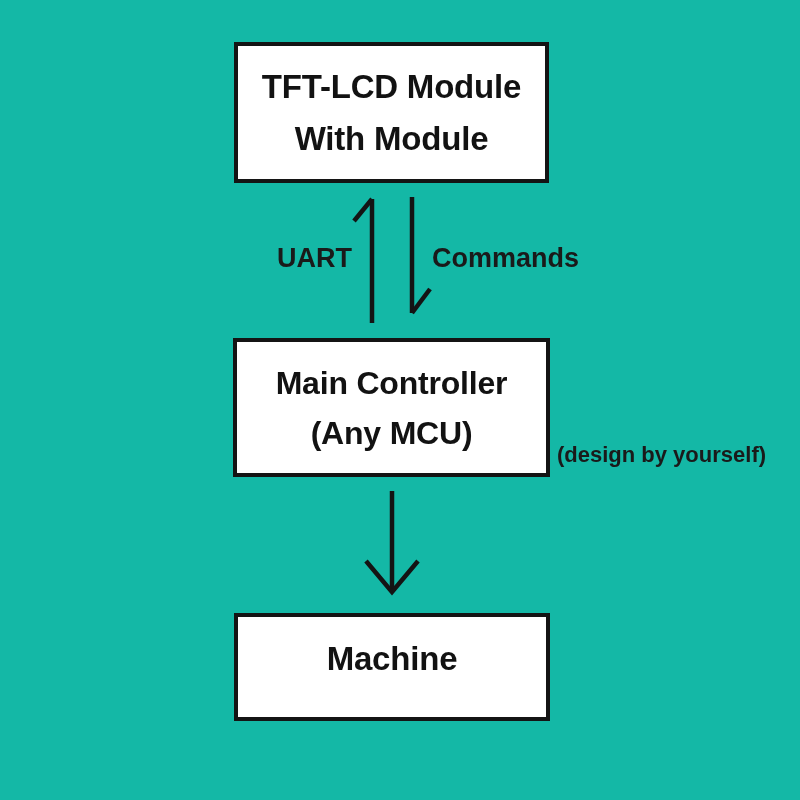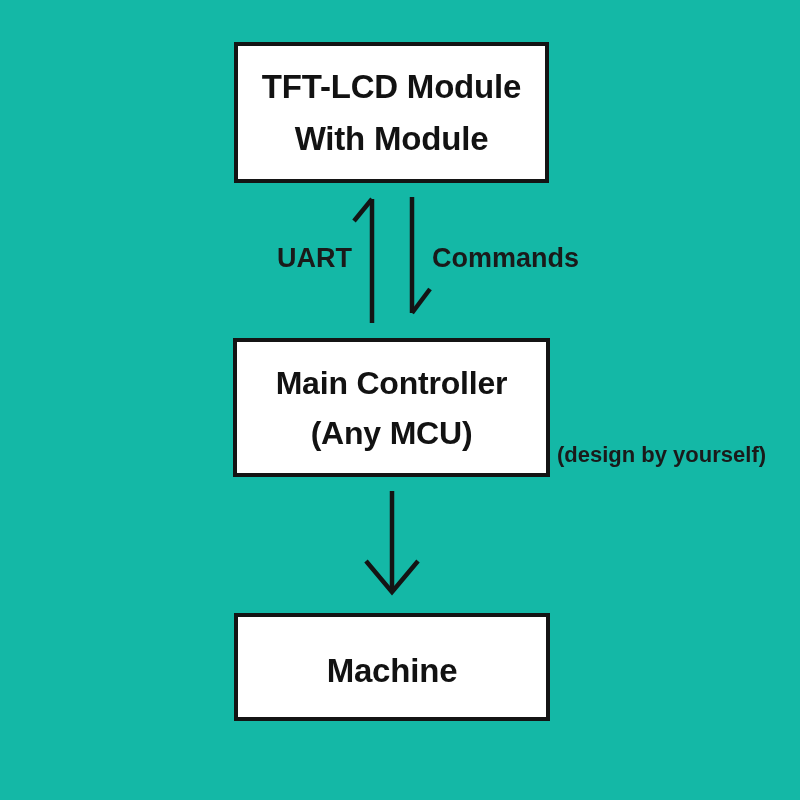--- a/index.html
+++ b/index.html
@@ -52,21 +52,21 @@
     font-size: 32px;
     line-height: 50px;
     text-align: center;
   }
   #box-machine {
     left: 234px;
     top: 613px;
     width: 316px;
     height: 108px;
     justify-content: flex-start;
-    padding-top: 32px;
+    padding-top: 20px;
   }
   #box-machine .node-line {
     font-size: 33px;
     line-height: 44px;
   }
   .edge-label {
     position: absolute;
     color: #1a1a1a;
     font-weight: bold;
     font-size: 27px;

